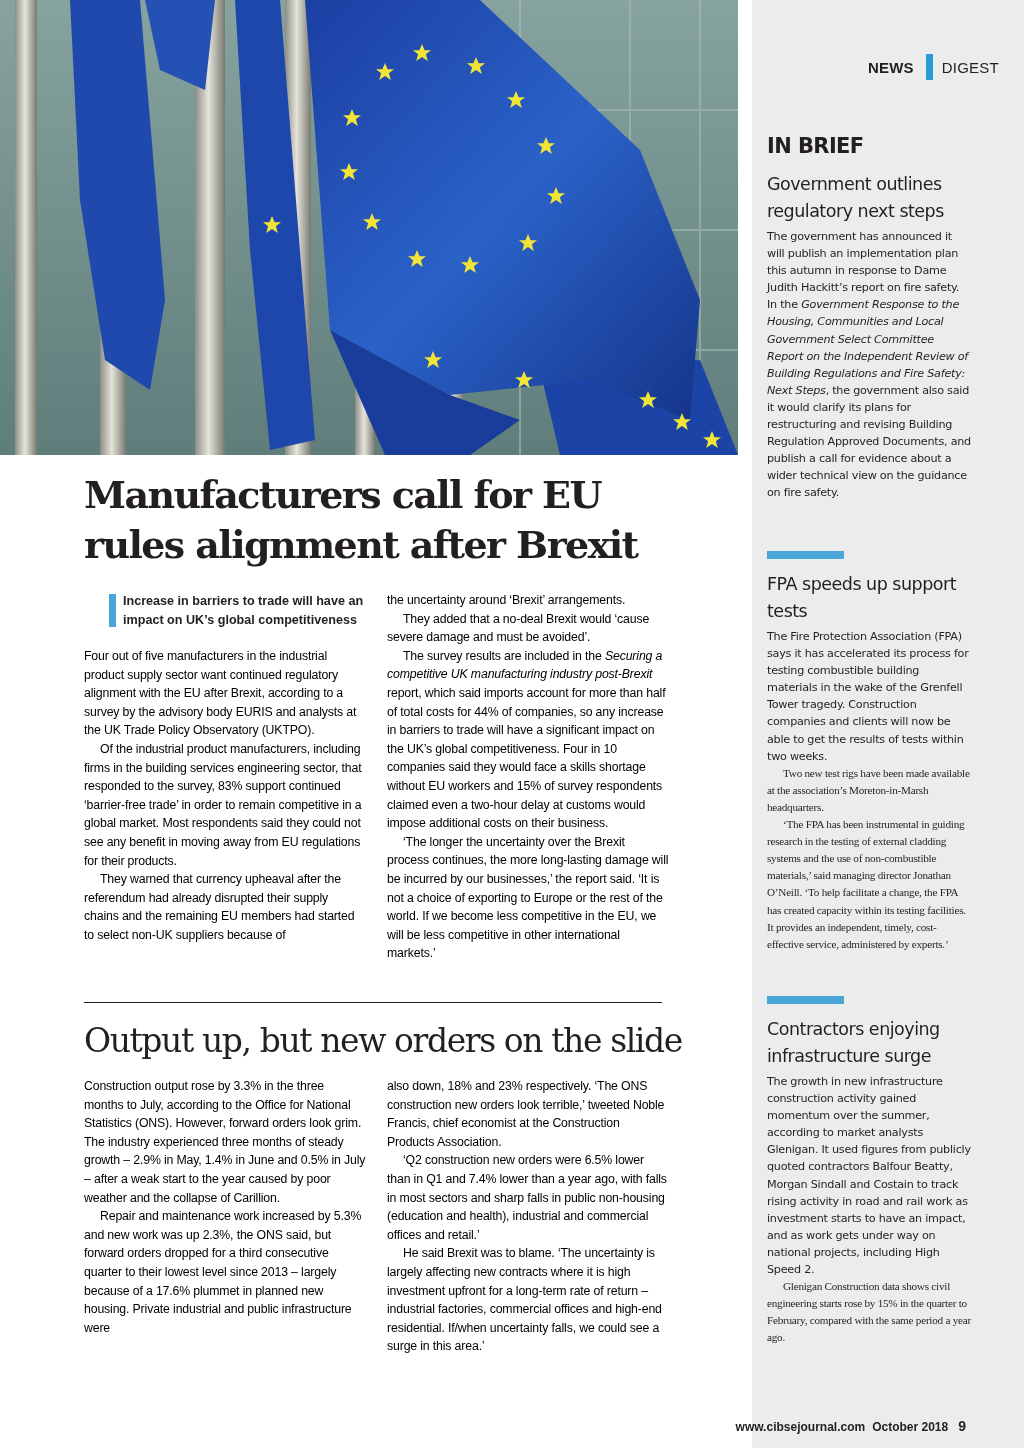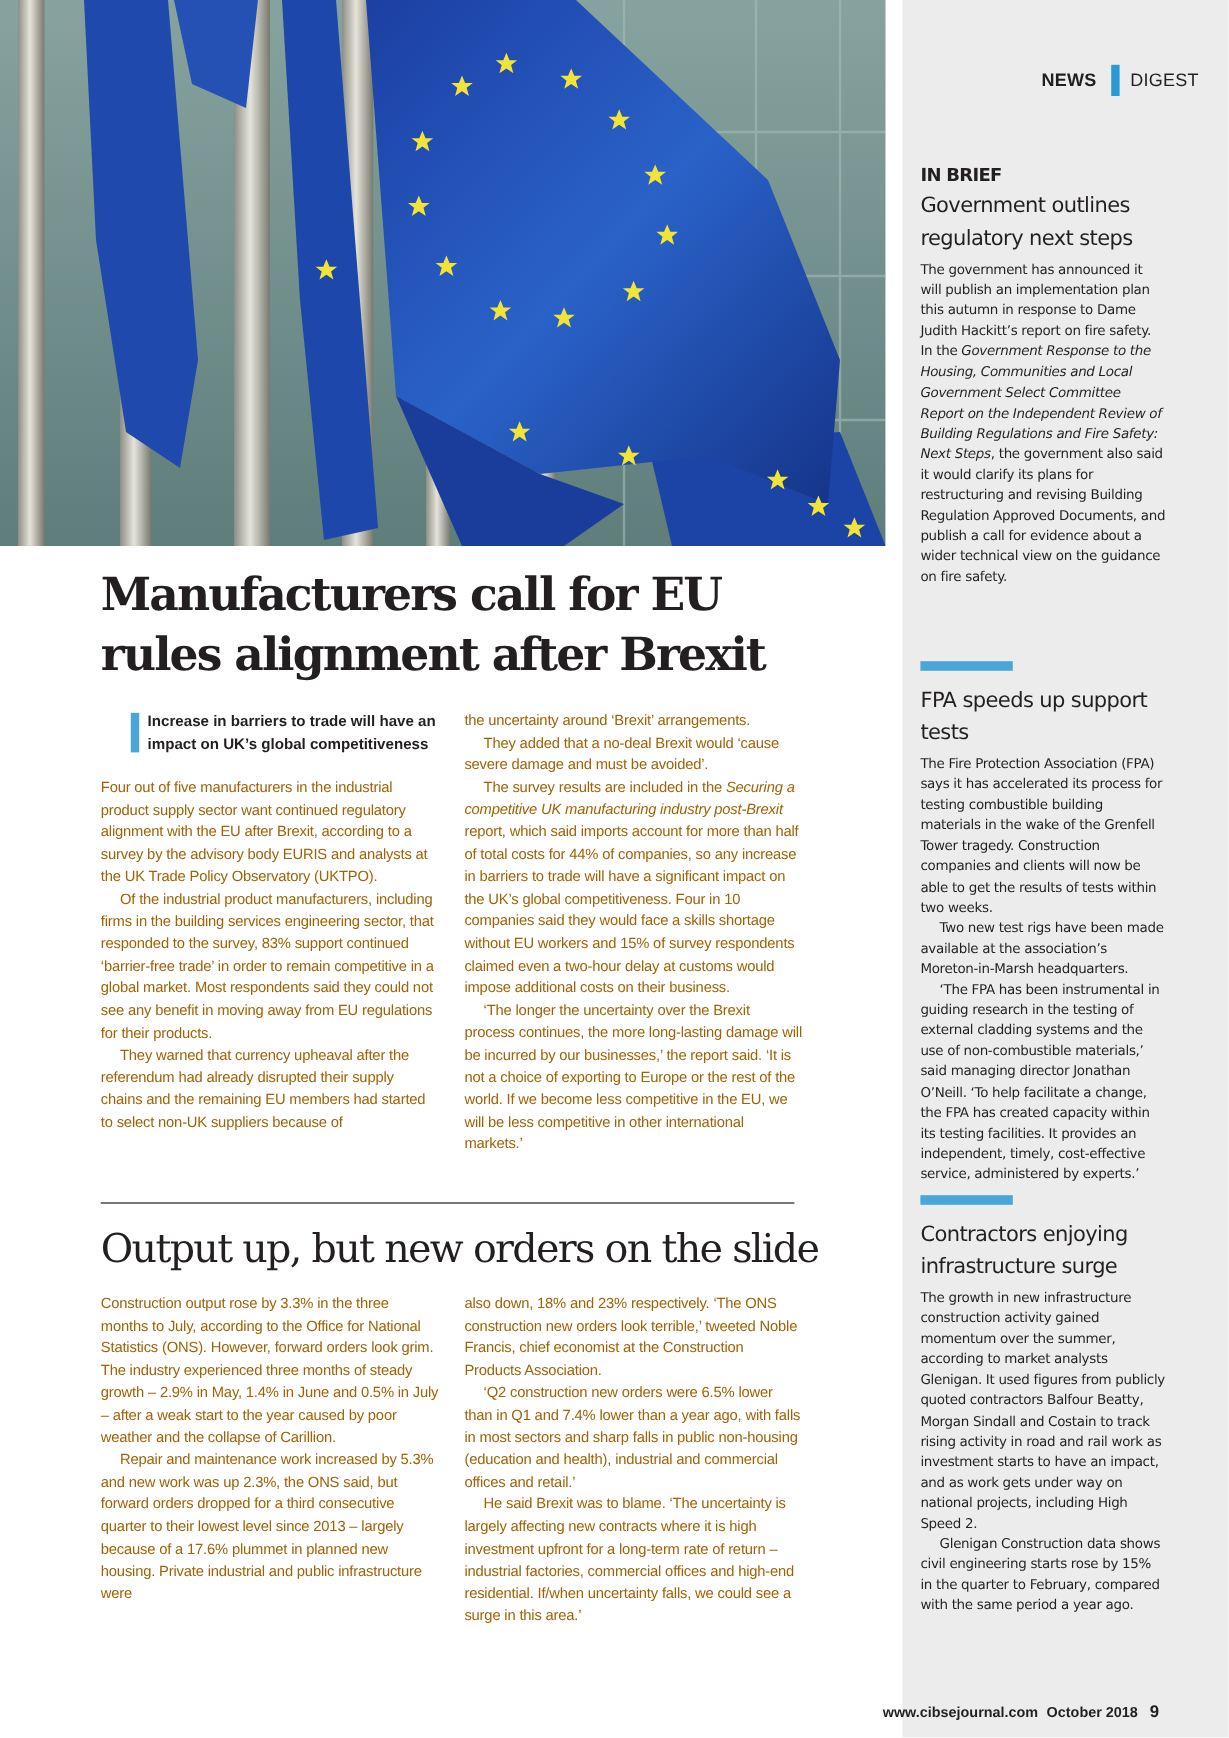--- a/index.html
+++ b/index.html
@@ -15,42 +15,42 @@
   .sidebar { position: absolute; left: 738px; top: 0; width: 286px; height: 1448px; background: #ffffff; }
   .sidebar-panel { position: absolute; left: 752px; top: 0; width: 272px; height: 1448px; background: #ececed; }
 
   .section-tag { position: absolute; top: 56px; left: 834px; height: 22px; display: flex; align-items: center;
                  font-size: 15px; letter-spacing: 0.2px; margin-left: 34px; }
   .section-tag .news { font-weight: bold; color: #231f20; }
   .section-tag .bar { width: 7px; height: 26px; background: #2a9ad6; margin: 0 9px 0 12px; }
   .section-tag .digest { color: #231f20; }
 
   .brief { position: absolute; left: 767px; width: 205px; }
-  .brief-kicker { font-family: "DejaVu Sans", sans-serif; font-weight: bold; font-size: 15px; letter-spacing: -0.6px;
+  .brief-kicker { font-family: "DejaVu Sans", sans-serif; font-weight: bold; font-size: 21px; letter-spacing: -0.6px;
                   color: #231f20; line-height: 26px; }
   .brief-rule { width: 77px; height: 8px; background: #4aa6d9; }
   .brief-title { font-family: "DejaVu Sans", sans-serif; font-size: 17.5px; line-height: 26.5px; letter-spacing: -0.5px;
                  color: #231f20; font-weight: normal; }
   .brief-body { font-family: "DejaVu Sans", sans-serif; font-size: 11.2px; line-height: 17.1px; color: #231f20;
                 letter-spacing: -0.25px; margin-top: 4px; }
   .brief-body p { text-indent: 0; }
-  .brief-body p + p { text-indent: 16px; }
+  .brief-body p + p { text-indent: 16px; font-family: Liberation Serif, serif; }
   .brief-body em { }
 
   
   .headline { position: absolute; left: 84px; width: 600px; font-family: "DejaVu Serif", serif; font-weight: bold;
               color: #231f20; letter-spacing: -1.6px; }
   .headline.h1 { top: 470px; font-size: 38px; line-height: 50px; }
   .headline.h2 { top: 1018px; font-size: 33px; line-height: 46px; font-weight: normal; letter-spacing: -1.4px; }
 
   .standfirst { position: absolute; left: 84px; top: 592px; width: 280px; padding-left: 14px;
                 font-weight: bold; font-size: 12.6px; line-height: 18.5px; color: #231f20; margin-left: 25px; }
   .standfirst .mark { position: absolute; left: 0; top: 2px; width: 7px; height: 33px; background: #4aa6d9; }
 
-  .col { position: absolute; width: 282px; font-size: 12.3px; line-height: 18.6px; color: #a16207; letter-spacing: -0.15px; }
+  .col { position: absolute; width: 282px; font-size: 12.3px; line-height: 18.6px; color: #000000; letter-spacing: -0.15px; }
   .col p + p { text-indent: 16px; }
   .col p.cont { text-indent: 0; }
   .col em { font-style: italic; }
   .c1 { left: 84px; top: 647px; }
   .c2 { left: 387px; top: 591px; }
   .c3 { left: 84px; top: 1077px; }
   .c4 { left: 387px; top: 1077px; }
 
   .divider { position: absolute; left: 84px; top: 1002px; width: 578px; height: 1px; background: #231f20; }
 
@@ -136,21 +136,21 @@
 <div class="sidebar-panel"></div>
 
 <div class="section-tag">
   <span class="news">NEWS</span>
   <span class="bar"></span>
   <span class="digest">DIGEST</span>
 </div>
 
 <div class="brief" style="top:133px;">
   <div class="brief-kicker">IN BRIEF</div>
-  <h3 class="brief-title" style="margin-top:0;">Government outlines regulatory next steps</h3>
+  <h3 class="brief-title" style="margin-top:12px;">Government outlines regulatory next steps</h3>
   <div class="brief-body">
     <p><span>The government has announced it will publish an implementation plan this autumn in response to Dame Judith Hackitt’s report on fire safety. In the </span><em>Government Response to the Housing, Communities and Local Government Select Committee Report on the Independent Review of Building Regulations and Fire Safety: Next Steps</em><span>, the government also said it would clarify its plans for restructuring and revising Building Regulation Approved Documents, and publish a call for evidence about a wider technical view on the guidance on fire safety.</span></p>
   </div>
 </div>
 
 <div class="brief" style="top:551px;">
   <div class="brief-rule"></div>
   <h3 class="brief-title" style="margin-top:12px;">FPA speeds up support tests</h3>
   <div class="brief-body">
     <p>The Fire Protection Association (FPA) says it has accelerated its process for testing combustible building materials in the wake of the Grenfell Tower tragedy. Construction companies and clients will now be able to get the results of tests within two weeks.</p>

